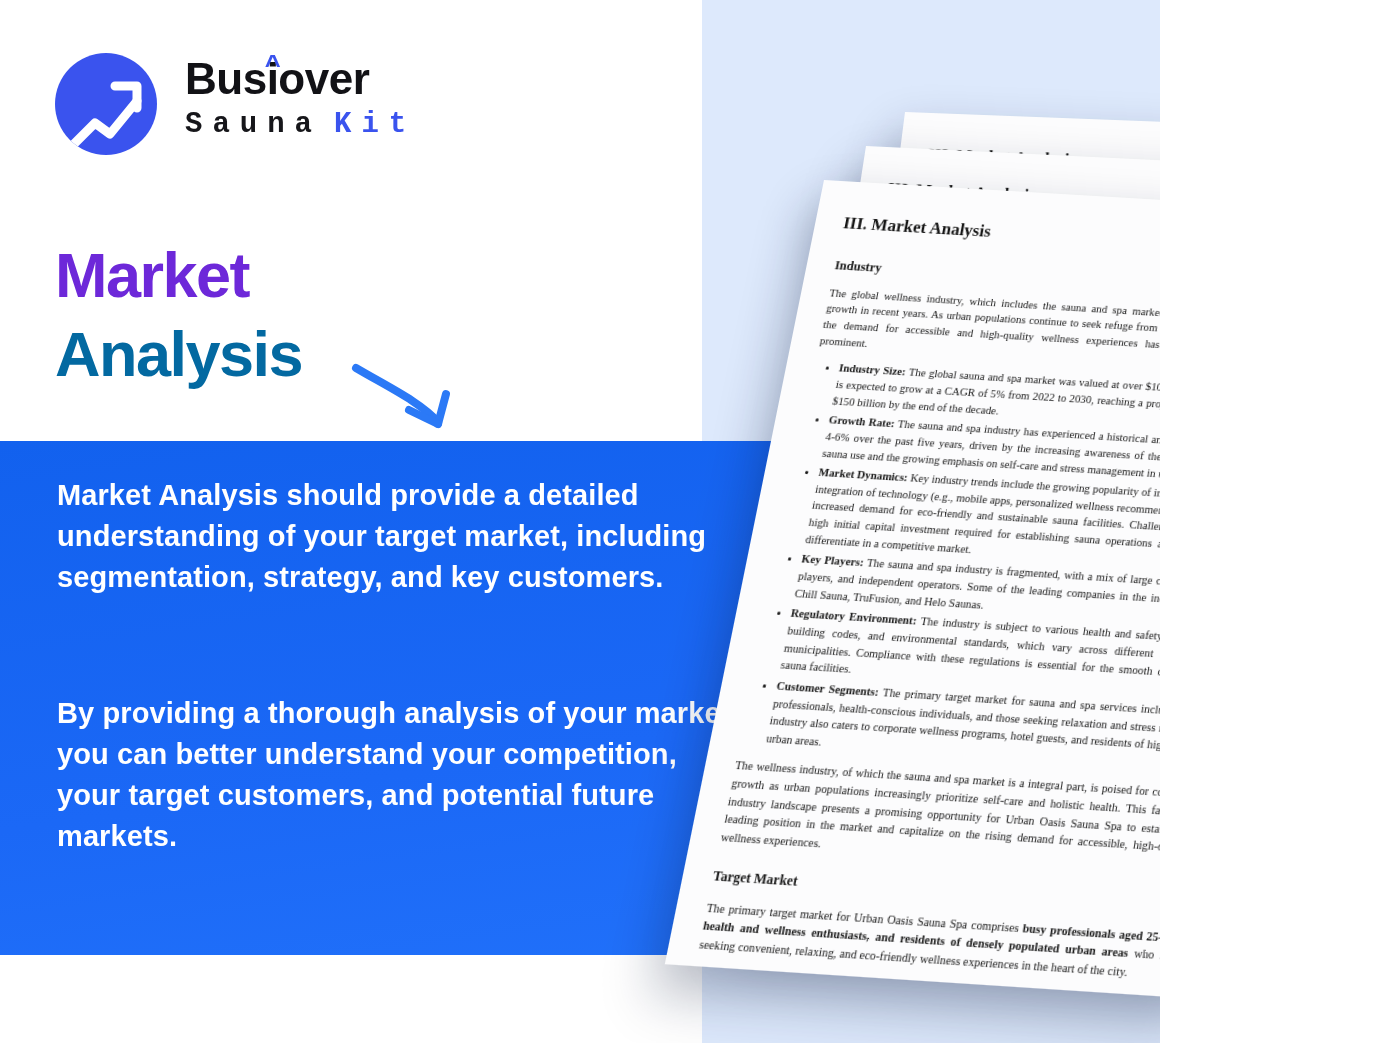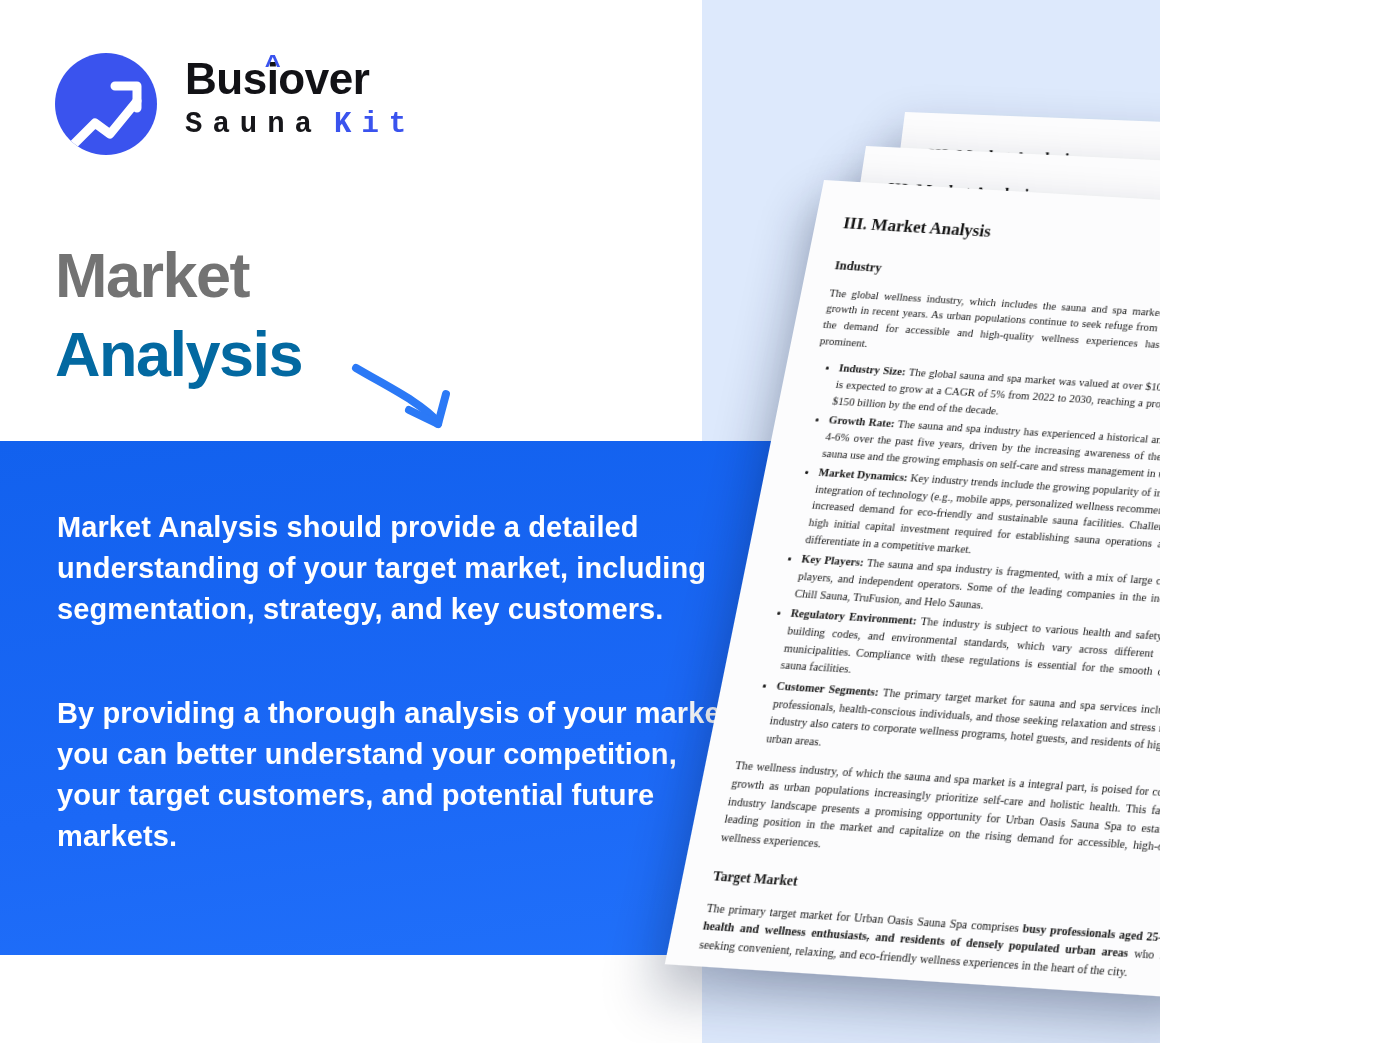--- a/index.html
+++ b/index.html
@@ -18,27 +18,27 @@
   .brand-top{font-size:44px;font-weight:700;letter-spacing:-0.5px;color:#121216;line-height:48px;}
   .i-hat{position:relative;display:inline-block;}
   .i-hat .hat{position:absolute;left:50%;transform:translateX(-50%);top:-0.52em;
               color:#3a53ee;font-size:0.62em;font-weight:700;}
   .brand-sub{font-family:"Liberation Mono",monospace;font-weight:700;font-size:29px;
              letter-spacing:10px;color:#16161a;line-height:40px;margin-top:2px;white-space:nowrap;}
   .brand-sub .kit{color:#3a53ee;margin-left:12px;}
   
   .hero{position:absolute;left:55px;top:236px;line-height:79px;font-weight:700;
         font-size:63px;letter-spacing:-1.5px;}
-  .hero .l1{color:#737373;}
+  .hero .l1{color:#6d28d9;}
   .hero .l2{color:#0369a1;}
   .curved-arrow{position:absolute;left:350px;top:360px;width:112px;height:76px;}
   
   .panel-par{position:absolute;left:57px;width:690px;color:#ffffff;font-weight:700;
              font-size:29px;line-height:41px;letter-spacing:0.1px;}
-  .panel-par.p1{top:475px;margin-top:32px;}
+  .panel-par.p1{top:475px;}
   .panel-par.p2{top:693px;}
   
   .sheet{position:absolute;width:492px;height:726px;background:#fcfcfd;
          box-shadow:-6px 22px 45px rgba(10,22,55,0.30);transform-origin:0 0;}
   .sheet.back  {left:905px;top:112px;transform:perspective(1400px) rotateX(8deg)  skewX(-5deg) rotateZ(2.2deg);}
   .sheet.middle{left:866px;top:146px;transform:perspective(1400px) rotateX(9deg)  skewX(-6deg) rotateZ(2.8deg);}
   .sheet.front {left:824px;top:180px;transform:perspective(1400px) rotateX(10deg) skewX(-8deg) rotateZ(3.4deg);}
   .doc-article{box-sizing:border-box;width:100%;height:100%;overflow:hidden;
                padding:30px 30px 24px 28px;font-family:"Liberation Serif",serif;
                color:#161616;font-size:10.8px;line-height:1.45;text-align:justify;}

